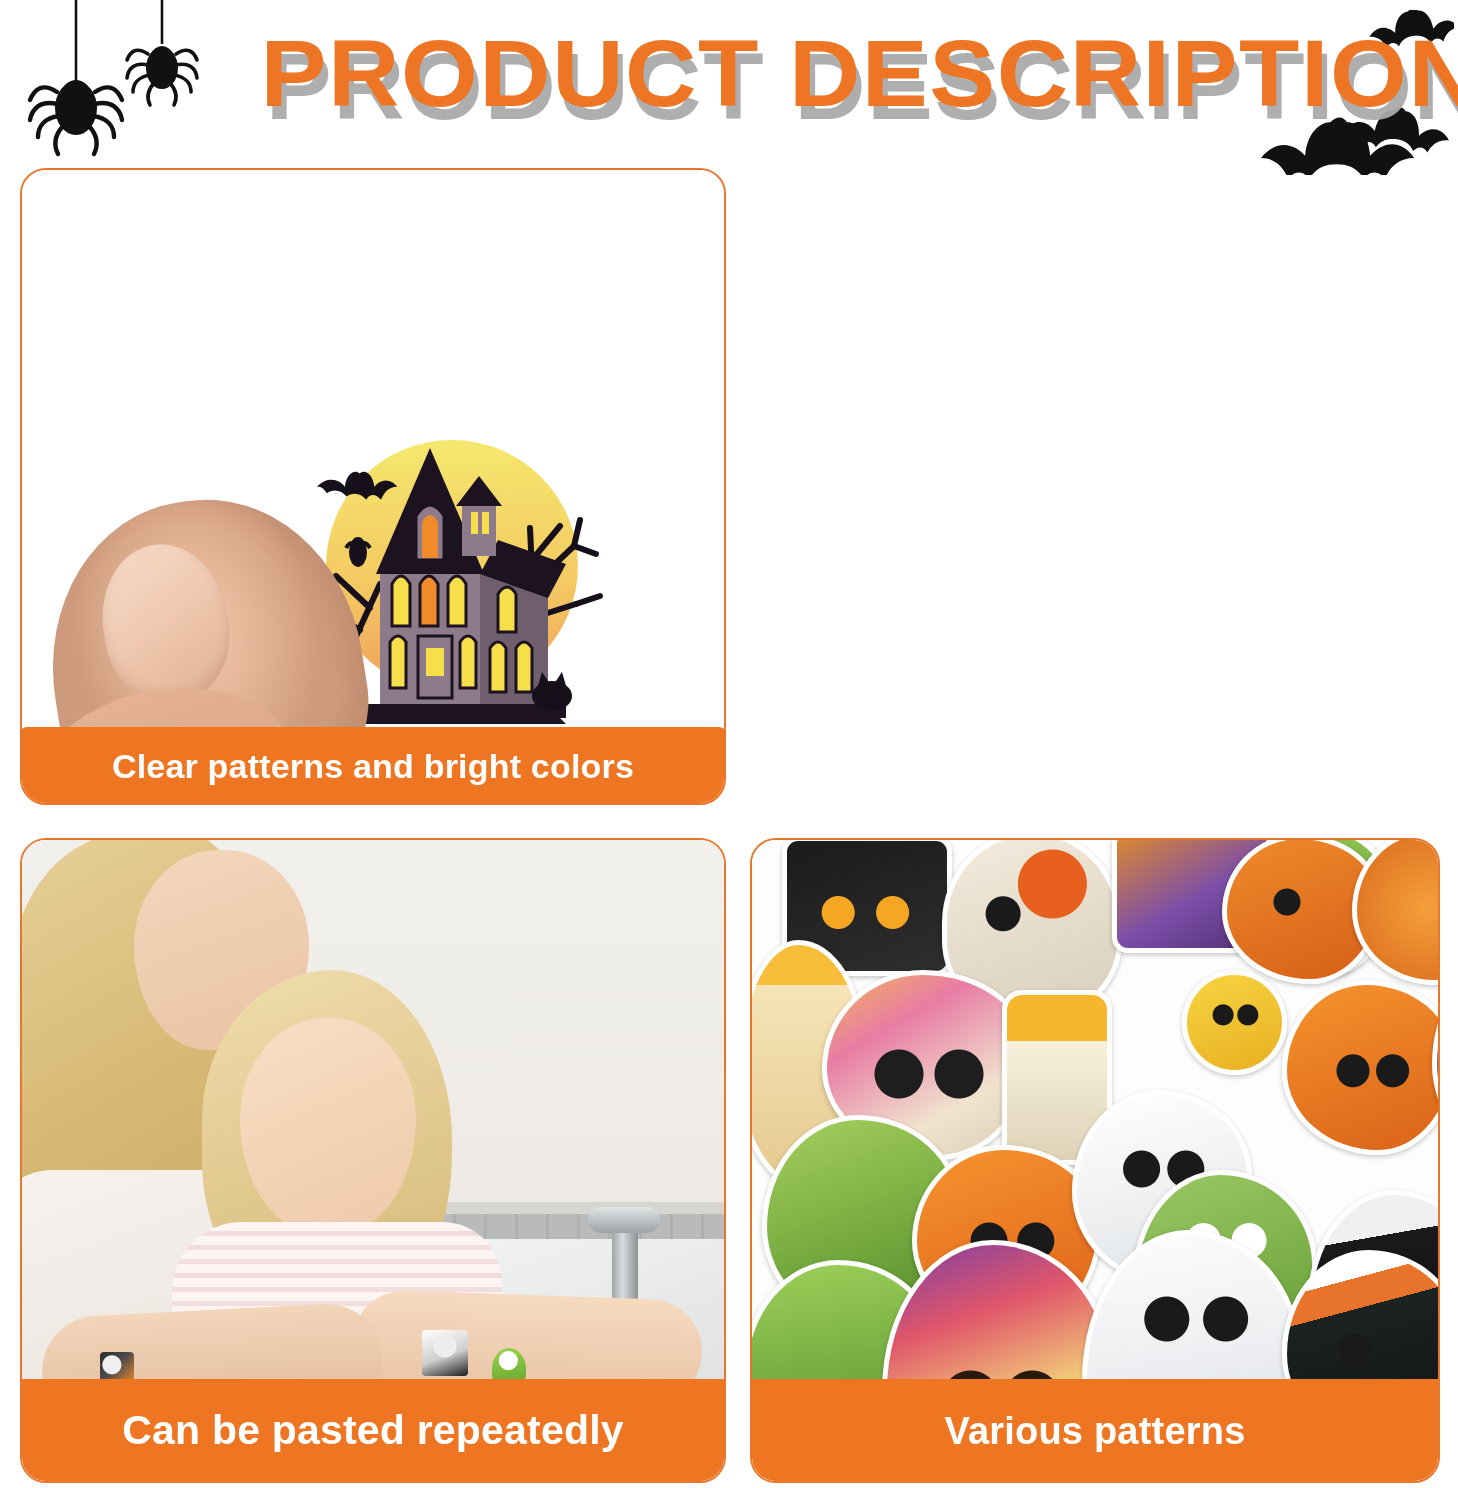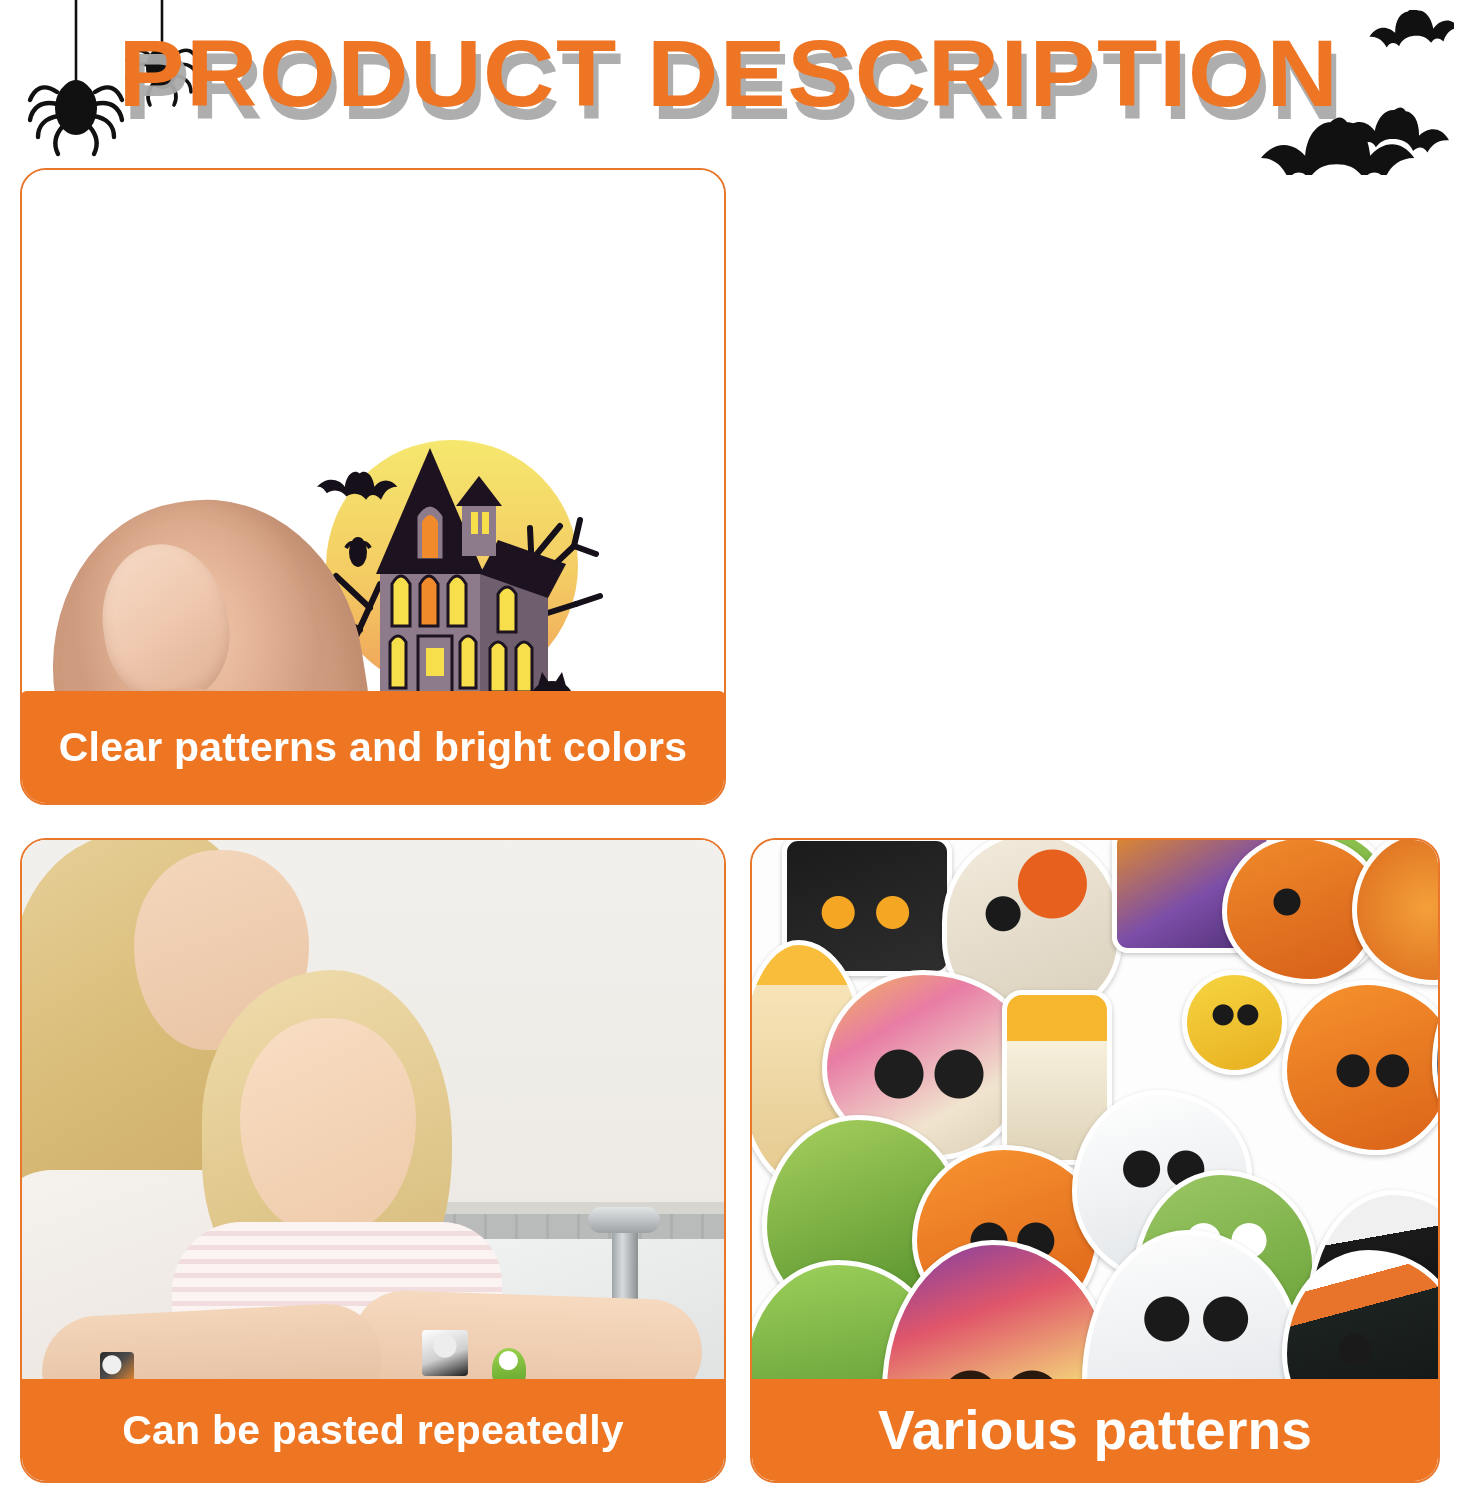--- a/index.html
+++ b/index.html
@@ -8,21 +8,21 @@
     background:#ffffff;
     font-family:"Liberation Sans", sans-serif;
     overflow:hidden;
   }
   .page { position:relative; width:1458px; height:1488px; background:#fff; }
 
   
   .header { position:absolute; left:0; top:0; width:1458px; height:160px; }
   .title-wrap {
     position:absolute; left:0; top:26px; width:1458px;
-    text-align:center; line-height:1;
+    text-align:right; line-height:1;
   }
   .title {
     display:inline-block; position:relative;
     font-family:"Liberation Sans Narrow","Liberation Sans",sans-serif;
     font-weight:bold; font-size:95px; letter-spacing:1.5px;
     color:#ED7524;
     text-shadow:5px 13px 0 rgba(170,170,170,0.95);
     white-space:nowrap;
     transform:scaleX(1.04);
   }
@@ -54,24 +54,24 @@
     color:#ffffff;
     display:flex; align-items:center; justify-content:center;
     text-align:center;
     font-family:"Liberation Sans Narrow","Liberation Sans",sans-serif;
     font-weight:bold;
     letter-spacing:0.2px;
     border-bottom-left-radius:26px;
     border-bottom-right-radius:26px;
     line-height:1.12;
   }
-  .p1 .caption { height:114px; font-size:41px;border-radius:7px; }
+  .p1 .caption { height:78px; font-size:34px;border-radius:7px; }
   .p2 .caption { height:124px; font-size:41px; }
   .p3 .caption { height:104px; font-size:41px; border-bottom-left-radius:0; }
-  .p4 .caption { height:104px; font-size:55px; }
+  .p4 .caption { height:104px; font-size:38px; }
   .caption span { display:block; }
 
   
   .photo1 { position:absolute; inset:0; background:#ffffff; }
   .thumb1 {
     position:absolute; left:30px; top:330px; width:310px; height:330px;
     background:
       radial-gradient(ellipse 120px 160px at 48% 40%, #F3C9AD 0%, #E3B294 55%, #CE9B7E 100%);
     border-radius:150px 150px 140px 140px / 175px 175px 120px 120px;
     transform:rotate(-9deg);

